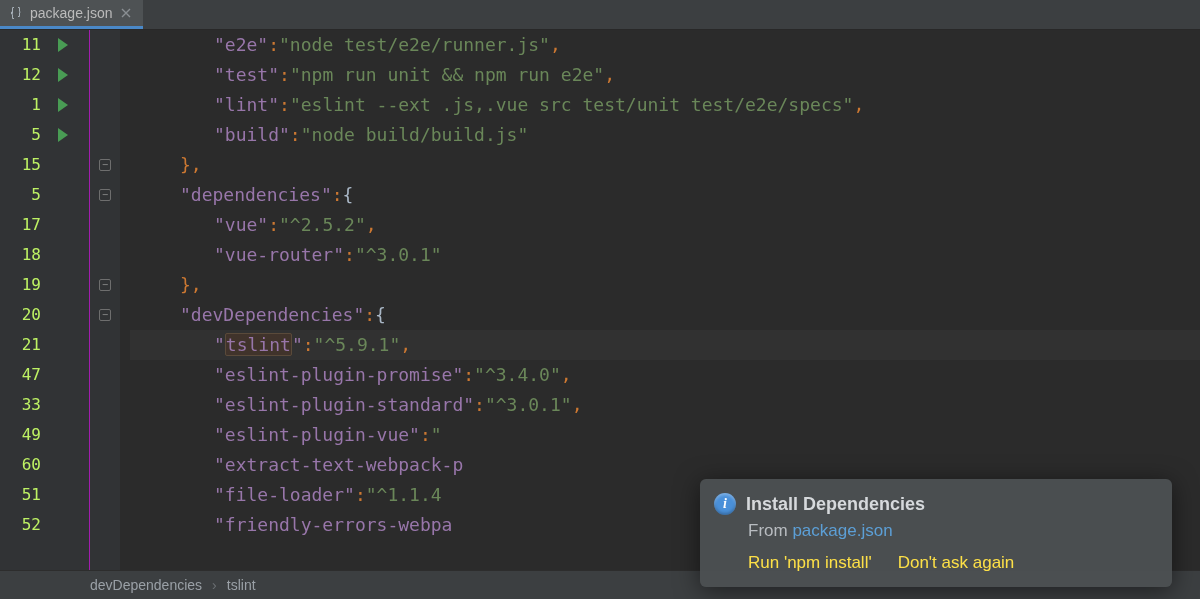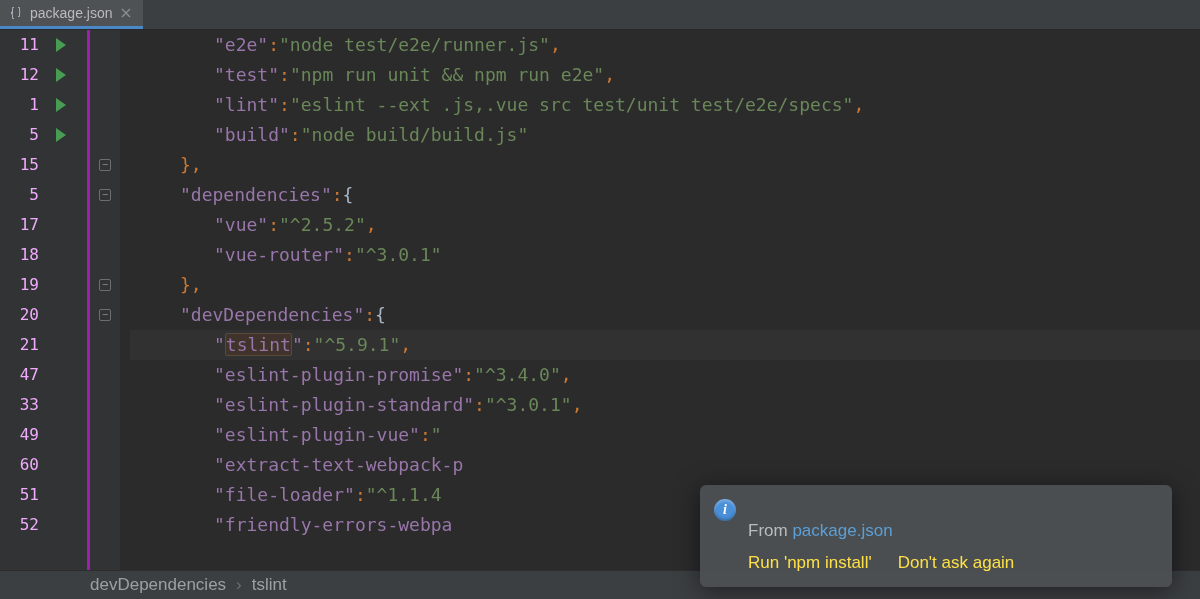--- a/index.html
+++ b/index.html
@@ -44,26 +44,26 @@
   }
   .editor {
     display: flex;
     height: 540px;
     background: #2b2b2b;
     position: relative;
   }
   .gutter {
     width: 90px;
     background: #313335;
-    color: #f0abfc;
+    color: #bef264;
     text-align: right;
     padding-right: 8px;
     font-size: 16px;
     line-height: 30px;
-    border-right: 3px solid #a21caf;
+    border-right: 1px solid #a21caf;
     position: relative;
   }
   .gutter-row {
     display:flex;
     align-items:center;
     justify-content:flex-end;
     height:30px;
     gap:8px;
     padding-right:4px;
   }
@@ -103,41 +103,41 @@
   .indent1 { padding-left: 50px;}
   .indent2 { padding-left: 84px;}
 
   .breadcrumb {
     position:absolute;
     bottom:0; left:0; right:0;
     height:29px;
     background:#3c3f41;
     display:flex; align-items:center;
     font-family:"Segoe UI","Helvetica Neue",sans-serif;
-    font-size:17px;
+    font-size:14px;
     color:#9aa0a6;
     padding-left:90px;
     gap:10px;
     border-top:1px solid #2d2d2d;
   }
   .breadcrumb .chev { color:#6b6f73; }
 
   .popup {
     position:absolute;
     right:28px; bottom:12px;
     width:472px;
     background: rgba(75,79,82,0.97);
     border-radius:6px;
     box-shadow: 0 4px 24px rgba(0,0,0,0.5);
     padding:14px 18px 14px 14px;
     font-family:"Segoe UI","Helvetica Neue",sans-serif;
     color:#d0d3d6;
   }
   .popup-header { display:flex; align-items:center; gap:10px; font-size:18px; font-weight:600; color:#d6d9dc; }
-  .popup-body { margin-left:34px; font-size:17px; color:#b8bcc0;}
+  .popup-body { margin-top:6px; margin-left:34px; font-size:17px; color:#b8bcc0;}
   .popup-body .link { color:#5c9fd6; cursor:pointer;}
   .popup-actions { margin-top:12px; margin-left:34px; display:flex; gap:26px; font-size:17px;}
   .popup-actions .link { color:#fde047; cursor:pointer;}
   .info-icon {
     width:22px;height:22px;border-radius:50%;
     background:#4a90d9;
     color:#fff;
     font-weight:700;
     display:flex;align-items:center;justify-content:center;
     font-family: Georgia, serif;
@@ -276,20 +276,21 @@
 
 <div class="breadcrumb">
   <span>devDependencies</span>
   <span class="chev">›</span>
   <span>tslint</span>
 </div>
 
 <div class="popup">
   <div class="popup-header">
     <div class="info-icon">i</div>
+    <span>Install Dependencies</span>
   </div>
   <div class="popup-body">
     <span>From</span>
     <span class="link">package.json</span>
   </div>
   <div class="popup-actions">
     <span class="link">Run 'npm install'</span>
     <span class="link">Don't ask again</span>
   </div>
 </div>

